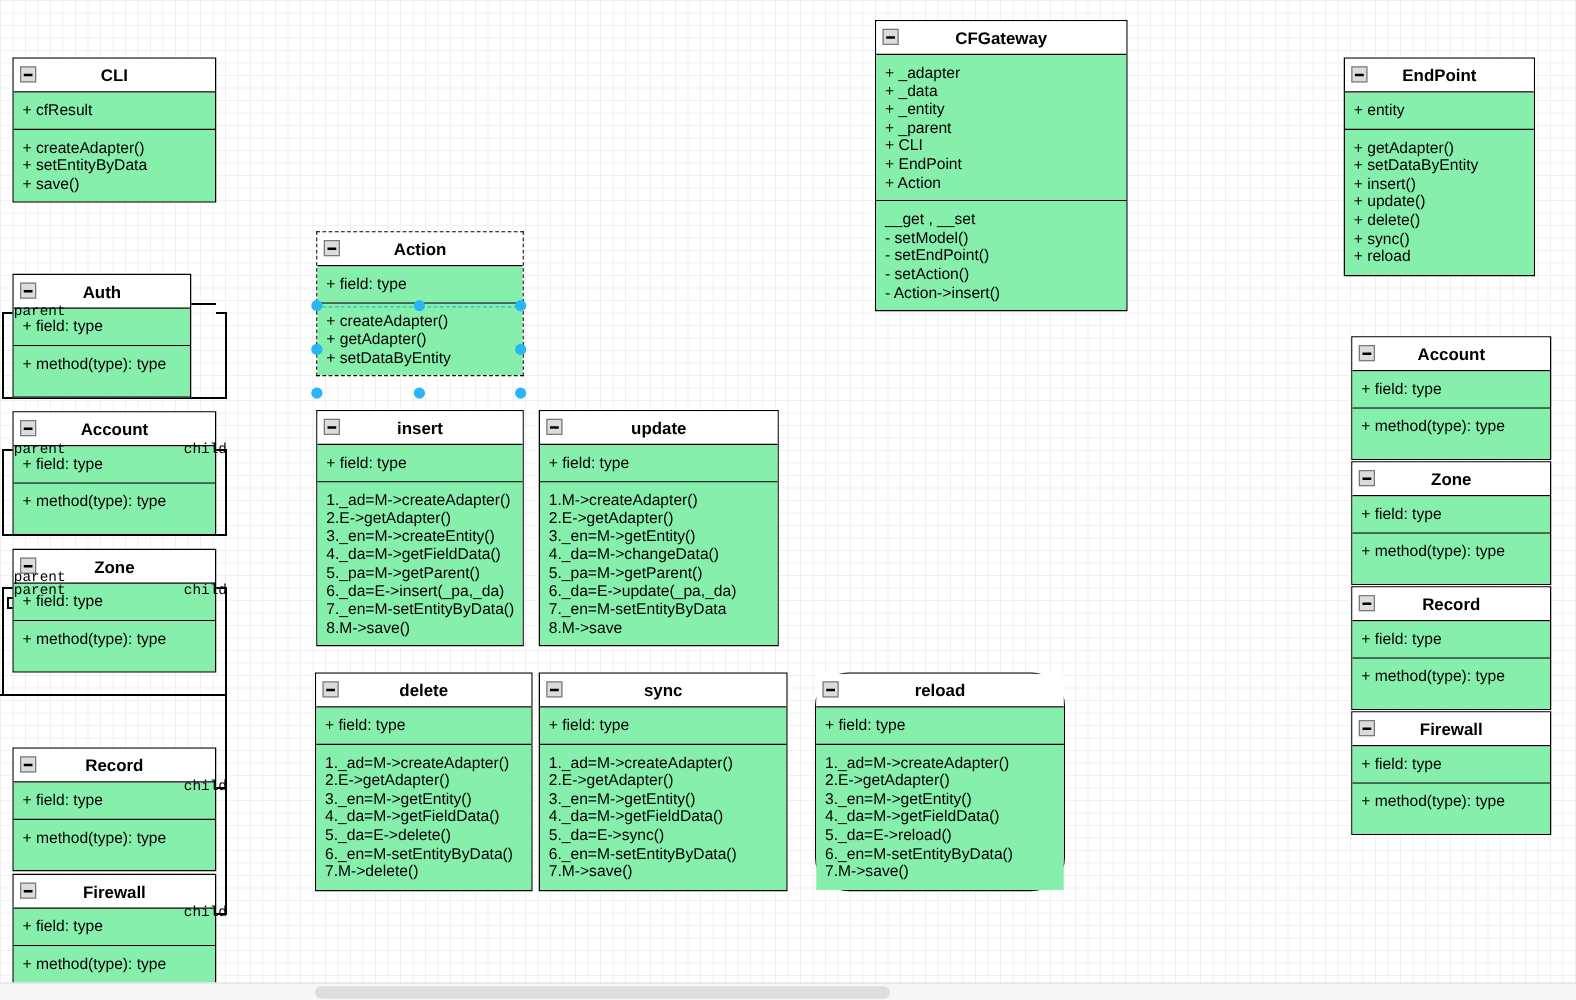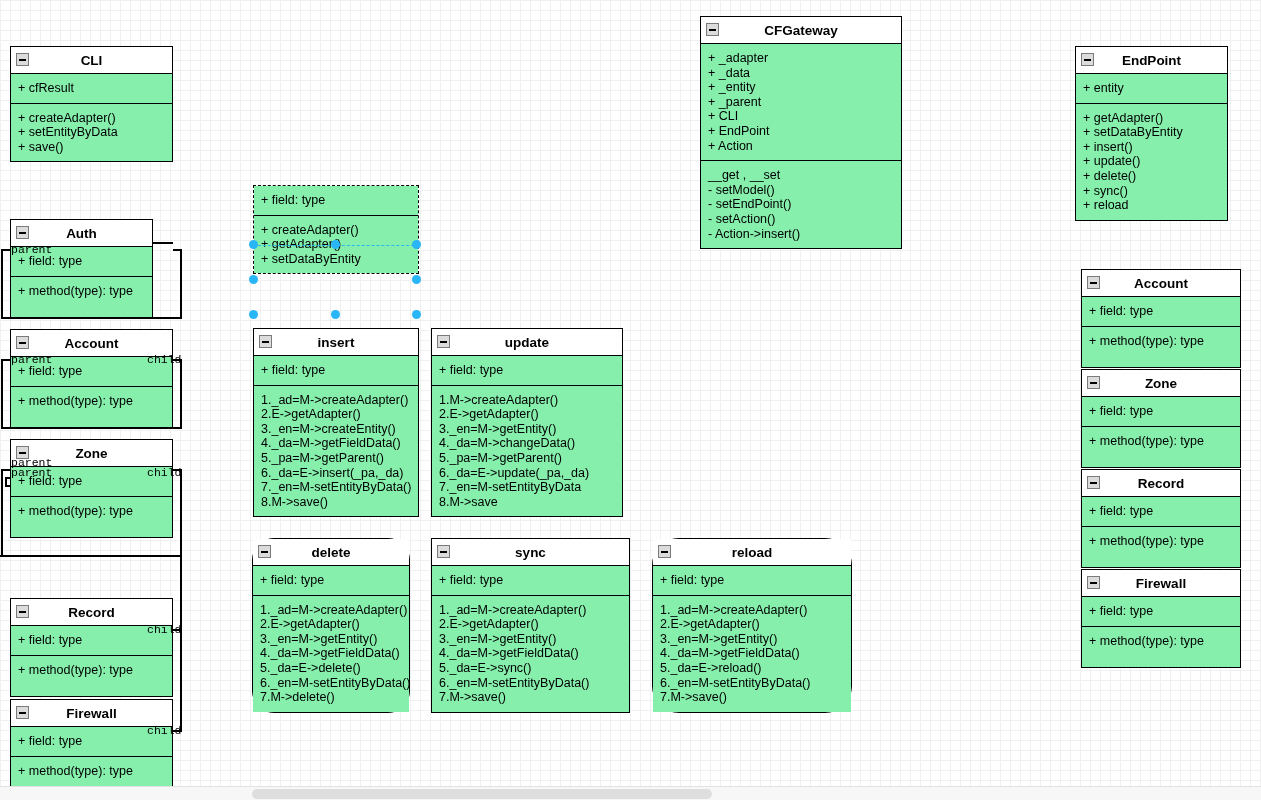--- a/index.html
+++ b/index.html
@@ -191,20 +191,21 @@
         <div class="row">+ getAdapter()</div>
         <div class="row">+ setDataByEntity</div>
         <div class="row">+ insert()</div>
         <div class="row">+ update()</div>
         <div class="row">+ delete()</div>
         <div class="row">+ sync()</div>
         <div class="row">+ reload</div>
       </div>
     </div>
     <div class="uml selected" style="left: 253px; top: 185px; width: 166px;">
+      <div class="hdr"><span class="minus"></span><span>Action</span></div>
       <div class="sect">
         <div class="row">+ field: type</div>
       </div>
       <div class="sect tall">
         <div class="row">+ createAdapter()</div>
         <div class="row">+ getAdapter()</div>
         <div class="row">+ setDataByEntity</div>
       </div>
     </div>
     <div class="uml" style="left: 10px; top: 219px; width: 143px;">
@@ -277,21 +278,21 @@
         <div class="row">1.M-&gt;createAdapter()</div>
         <div class="row">2.E-&gt;getAdapter()</div>
         <div class="row">3._en=M-&gt;getEntity()</div>
         <div class="row">4._da=M-&gt;changeData()</div>
         <div class="row">5._pa=M-&gt;getParent()</div>
         <div class="row">6._da=E-&gt;update(_pa,_da)</div>
         <div class="row">7._en=M-setEntityByData</div>
         <div class="row">8.M-&gt;save</div>
       </div>
     </div>
-    <div class="uml" style="left: 252px; top: 538px; width: 158px; border-radius: 22px;">
+    <div class="uml" style="left: 252px; top: 538px; width: 174px;">
       <div class="hdr"><span class="minus"></span><span>delete</span></div>
       <div class="sect">
         <div class="row">+ field: type</div>
       </div>
       <div class="sect tall">
         <div class="row">1._ad=M-&gt;createAdapter()</div>
         <div class="row">2.E-&gt;getAdapter()</div>
         <div class="row">3._en=M-&gt;getEntity()</div>
         <div class="row">4._da=M-&gt;getFieldData()</div>
         <div class="row">5._da=E-&gt;delete()</div>

